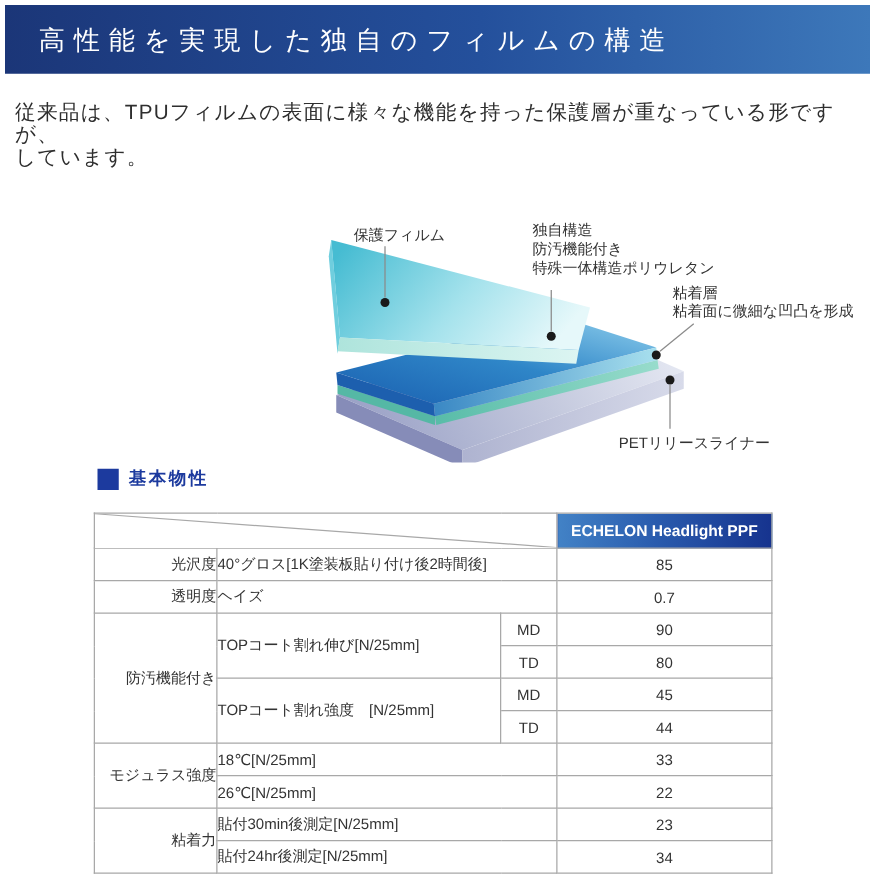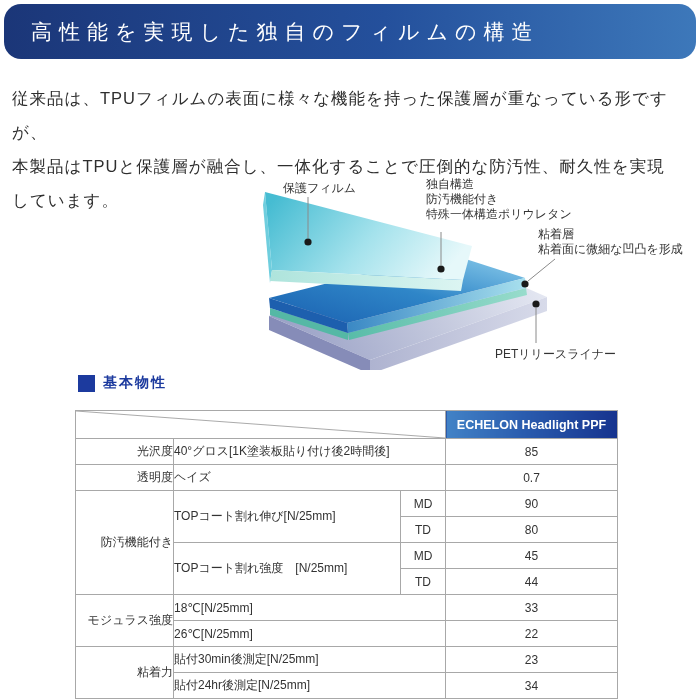--- a/index.html
+++ b/index.html
@@ -5,31 +5,31 @@
   * { margin:0; padding:0; box-sizing:border-box; }
   html,body { background:#ffffff; }
   .page {
     position:relative; width:700px; height:700px; background:#ffffff;
     font-family:"Liberation Sans","DejaVu Sans",sans-serif; overflow:hidden;
   }
   
   .banner {
     position:absolute; left:4px; top:4px; width:692px; height:55px;
     background:linear-gradient(90deg,#1b3678 0%,#24509c 55%,#3d78ba 100%);
-    display:flex; align-items:center;border-radius:17px;
+    display:flex; align-items:center;
   }
   .banner-title {
     color:#ffffff; font-family:"Liberation Serif","DejaVu Serif",serif;
     font-size:21px; letter-spacing:7px; padding-left:27px; font-weight:500;
     white-space:nowrap;
   }
   
   .intro {
     position:absolute; left:12px; top:81px; width:682px;
-    font-size:16.5px; line-height:34px; color:#2e2e2e; letter-spacing:1px;
+    font-size:16.5px; line-height:18px; color:#2e2e2e; letter-spacing:1px;
   }
   
   .diagram { position:absolute; left:230px; top:170px; width:470px; height:200px; }
   .diagram text { font-family:"Liberation Sans","DejaVu Sans",sans-serif; font-size:12px; fill:#333333; }
   
   .section-heading {
     position:absolute; left:78px; top:374px; display:flex; align-items:center;
     color:#1c3a9e; font-size:14px; font-weight:bold; letter-spacing:2px;
   }
   .square-marker { width:17px; height:17px; background:#1c3a9e; display:inline-block; margin-right:8px; }
@@ -57,21 +57,20 @@
 <body>
 
 <div class="page">
 
   <div class="banner">
     <div class="banner-title">高性能を実現した独自のフィルムの構造</div>
   </div>
 
   <div class="intro">
     <div>従来品は、TPUフィルムの表面に様々な機能を持った保護層が重なっている形ですが、</div>
-    <div>本製品はTPUと保護層が融合し、一体化することで圧倒的な防汚性、耐久性を実現</div>
     <div>しています。</div>
   </div>
 
   <svg class="diagram" viewBox="0 0 470 200">
     <defs>
       <linearGradient id="gradLiner" x1="0" y1="0.5" x2="1" y2="0.3">
         <stop offset="0" stop-color="#9aa1c6"></stop>
           <stop offset="0.55" stop-color="#c3c8dd"></stop>
           <stop offset="1" stop-color="#e6e9f3"></stop>
       </linearGradient>

